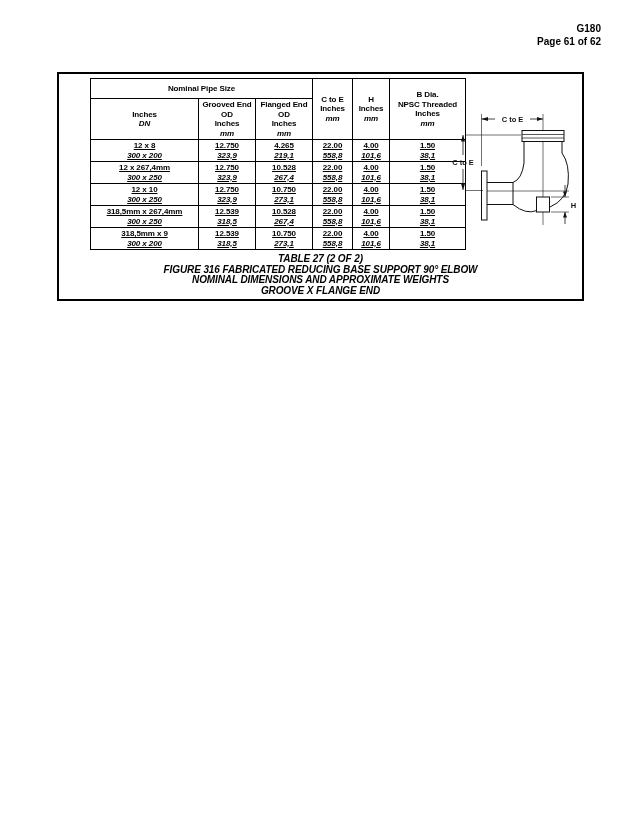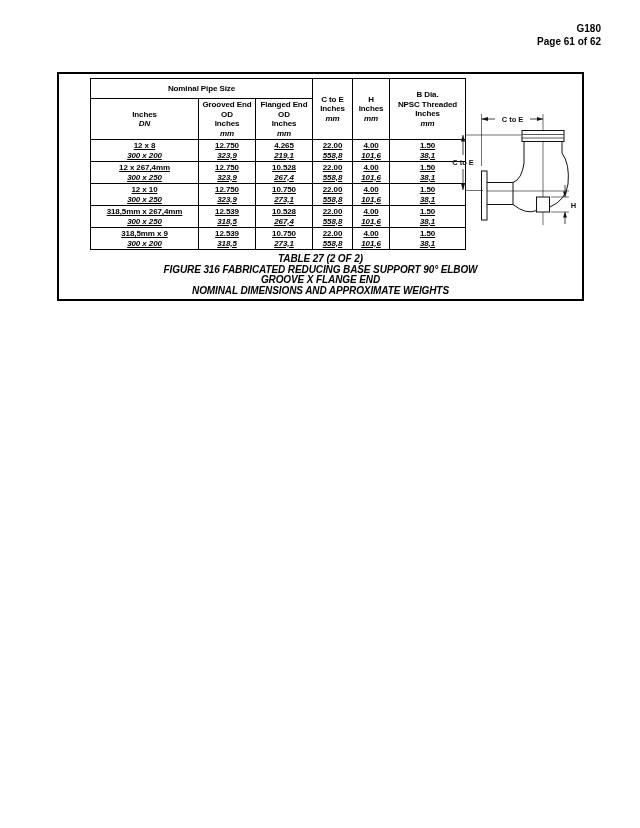--- a/index.html
+++ b/index.html
@@ -283,18 +283,18 @@
           <polygon points="115,95 113,89.5 117,89.5" stroke="none"></polygon>
           <polygon points="115,110 113,115.5 117,115.5" stroke="none"></polygon>
           <text x="123.5" y="105.5" text-anchor="middle" class="dim-text" stroke="none">H</text>
         </g>
       </svg>
     </div>
 
     <div class="caption">
       <div>TABLE 27 (2 OF 2)</div>
       <div>FIGURE 316 FABRICATED REDUCING BASE SUPPORT 90° ELBOW</div>
+      <div>NOMINAL DIMENSIONS AND APPROXIMATE WEIGHTS</div>
       <div>GROOVE X FLANGE END</div>
-      <div>NOMINAL DIMENSIONS AND APPROXIMATE WEIGHTS</div>
     </div>
 
   </div>
 </div>
 
 </body></html>

